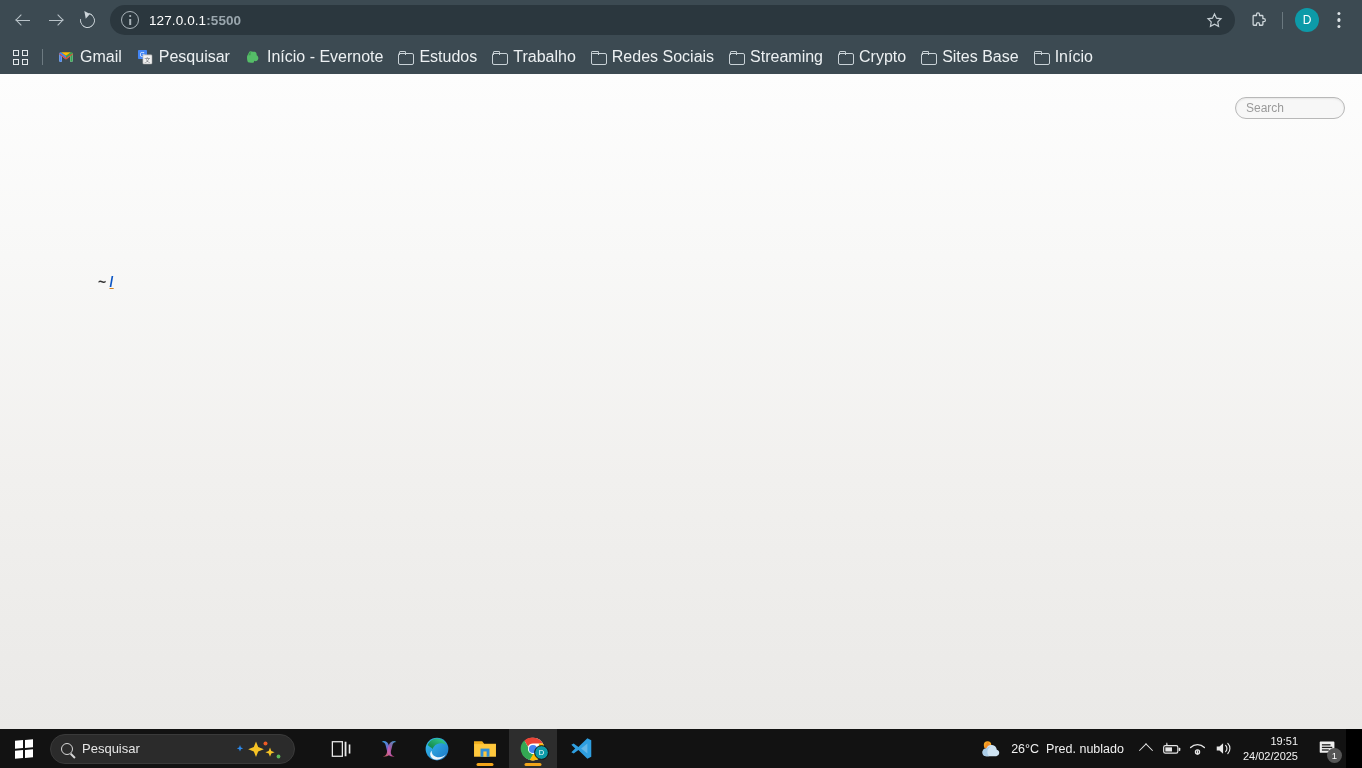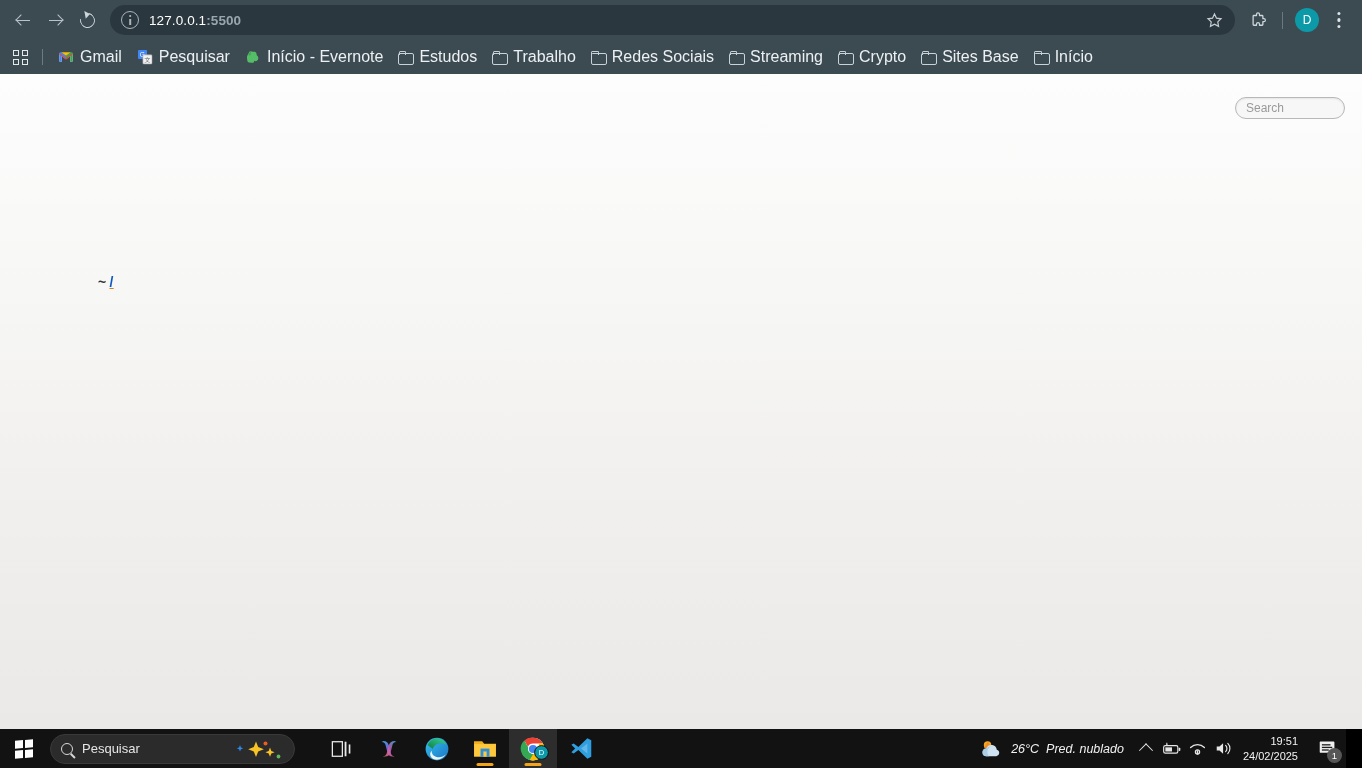--- a/index.html
+++ b/index.html
@@ -285,21 +285,21 @@
     display: flex; align-items: center; justify-content: center; flex:none;
   }
   .tsk.active { background: #2d2d2d; }
   .tsk .ind {
     position: absolute; bottom: 2px; left: 50%; transform: translateX(-50%);
     width: 17px; height: 3px; border-radius: 2px; background: #f2a51a;
   }
   .tray {
     margin-left: auto; display: flex; align-items: center; height: 39px;
   }
-  .weather { display: flex; align-items: center; gap: 7px; padding: 3px 9px; height: 39px; font-style: italic; }
+  .weather { display: flex; align-items: center; gap: 7px; padding: 3px 9px; height: 39px; }
   .weather-text { font-size: 12.5px; color: #f0f0f0; white-space: nowrap; }
   .tray-chev {
     width: 10px; height: 10px; margin: 0 9px;
     border-left: 1.5px solid #e4e4e4; border-top: 1.5px solid #e4e4e4;
     transform: rotate(45deg) translate(1px,1px);
     flex: none;
   }
   .tray-ico { width: 26px; height: 39px; display:flex; align-items:center; justify-content:center; flex:none; }
   .clock {
     display: flex; flex-direction: column; align-items: flex-end;

